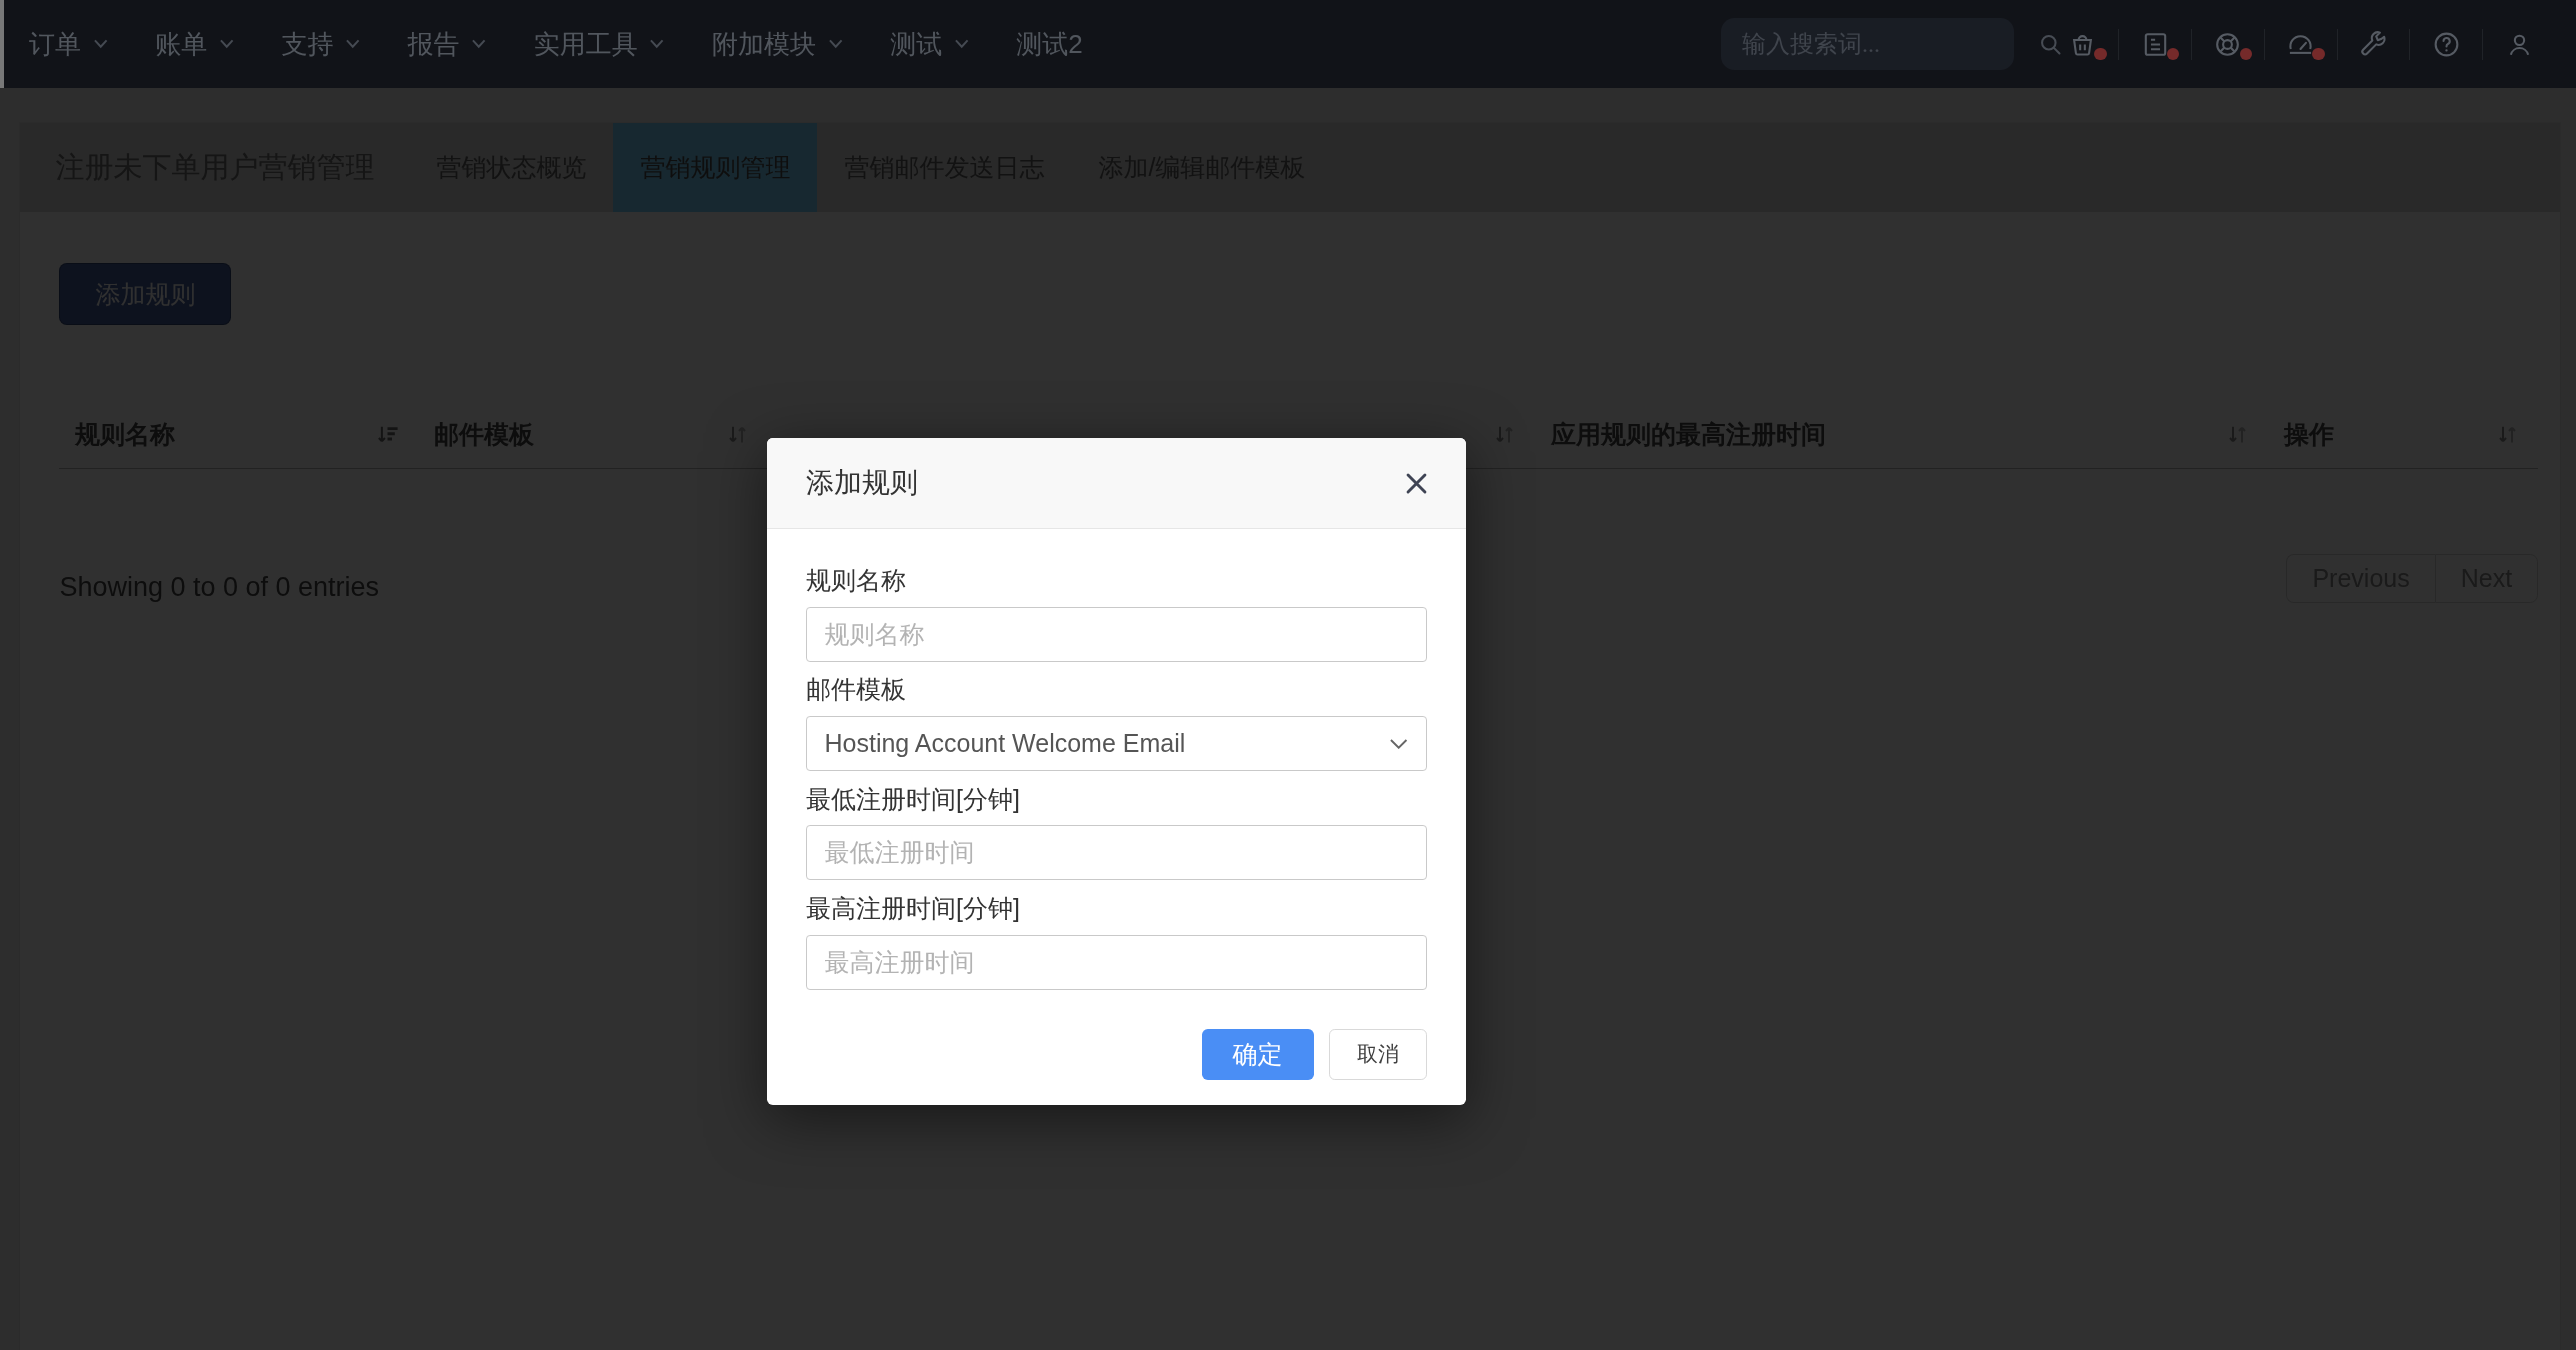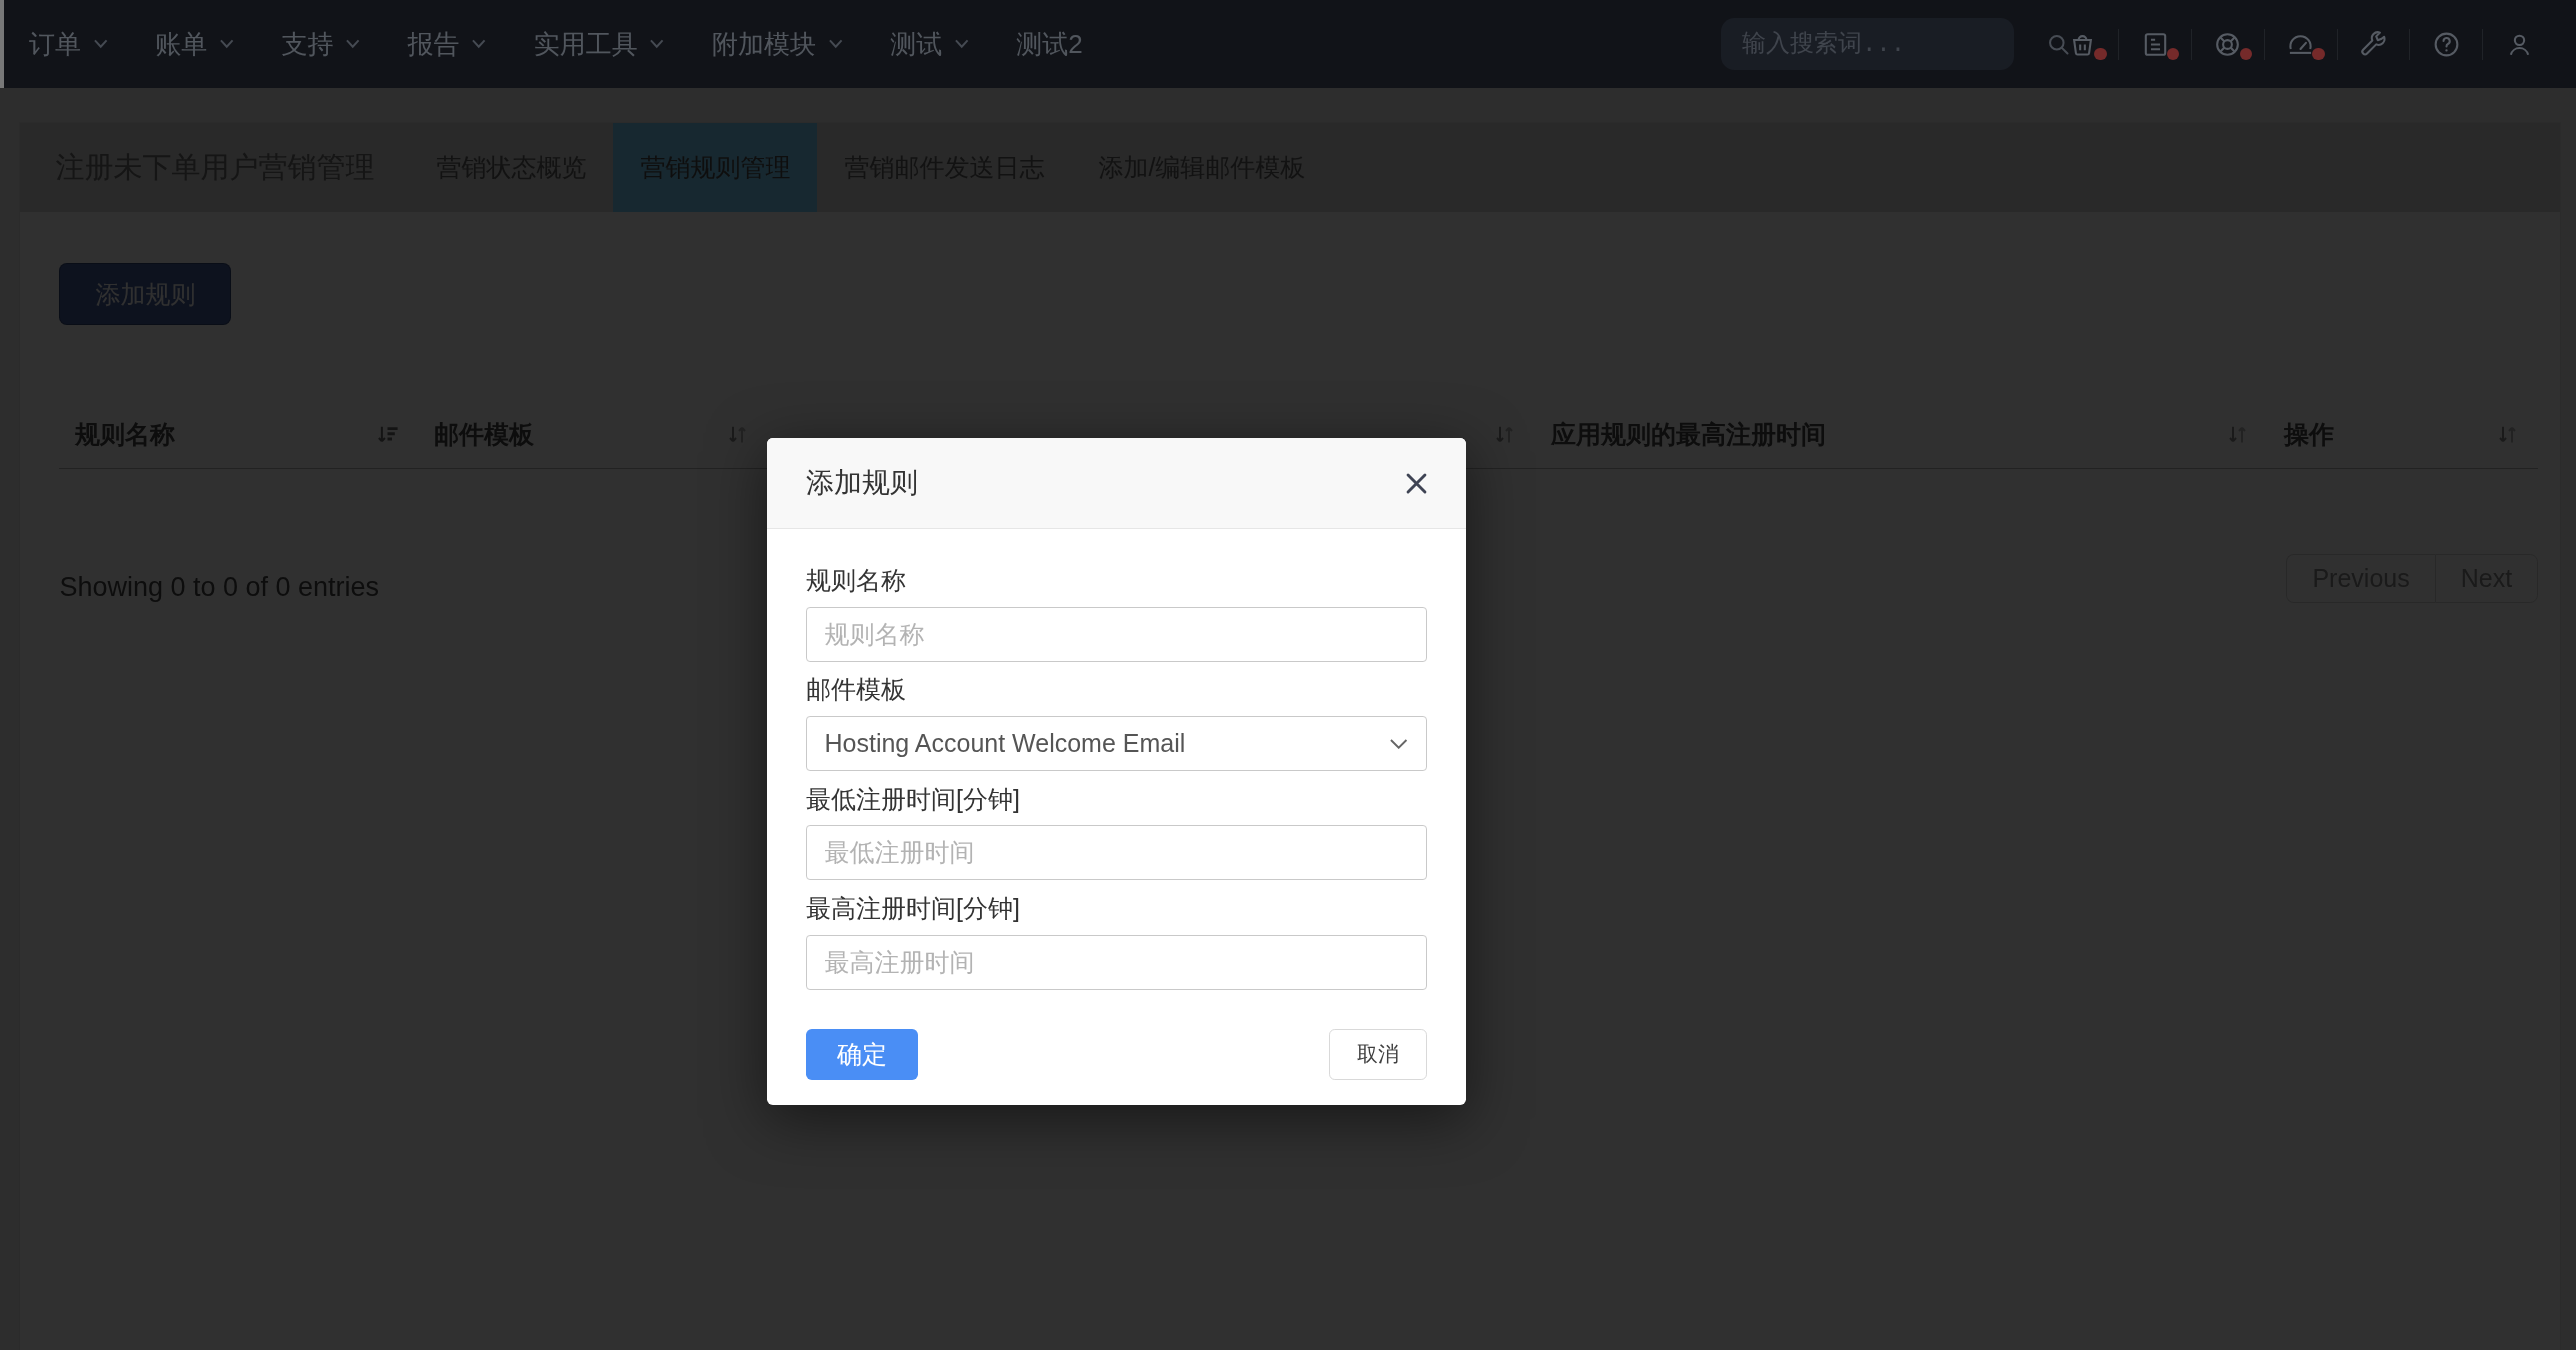--- a/index.html
+++ b/index.html
@@ -21,21 +21,21 @@
     color:#a2acba; font-size:26px; cursor:pointer; white-space:nowrap;
   }
   .nav-caret { color:#8b95a5; display:flex; }
   .nav-right { margin-left:auto; display:flex; align-items:center; }
   .nav-search {
     width:293px; height:52px; background:#333a49; border-radius:13.6px;
     display:flex; align-items:center; padding:0 15.5px 0 21.4px; margin-right:33px;
   }
   .nav-search input {
     flex:1; background:transparent; border:none; outline:none;
-    color:#cfd6e0; font-size:24px; font-family:Liberation Mono, monospace;
+    color:#cfd6e0; font-size:24px; font-family:Liberation Serif, serif;
   }
   .nav-search input::placeholder { color:#7e8898; }
   .nav-search svg { color:#8f99a9; flex:none; }
   .nav-icons { display:flex; align-items:stretch; }
   .nav-icon-cell {
     position:relative; display:flex; align-items:center; justify-content:center;
     padding:0 20.4px; color:#acb6c6; cursor:pointer;
   }
   .nav-icon-cell + .nav-icon-cell { border-left:1px solid rgba(172,182,198,0.22); }
   .badge-dot {
@@ -142,21 +142,21 @@
     font-size:25px; padding:0 17.5px; color:#333; font-family:inherit; outline:none;
     background:#fff;
   }
   .m-input::placeholder { color:#b3b3b3; }
   .m-select {
     display:flex; align-items:center; justify-content:space-between;
     color:#555; cursor:pointer;
   }
   .m-select svg { color:#666; }
   .m-gap { margin-top:11.7px; }
-  .modal-footer { margin-top:39px; display:flex; justify-content:space-between; gap:15.5px; }
+  .modal-footer { margin-top:39px; display:flex; justify-content:flex-end; gap:15.5px; }
   .btn-confirm {
     height:51px; padding:0 31px; background:#4a8ef5; color:#fff;
     border:none; border-radius:5.8px; font-size:25px; font-family:inherit; cursor:pointer;
   }
   .btn-cancel {
     height:51px; padding:0 27px; background:#fff; color:#3f3f3f;
     border:1px solid #d9d9d9; border-radius:5.8px; font-size:21px; font-family:inherit; cursor:pointer;
   }
 </style>
 </head>

